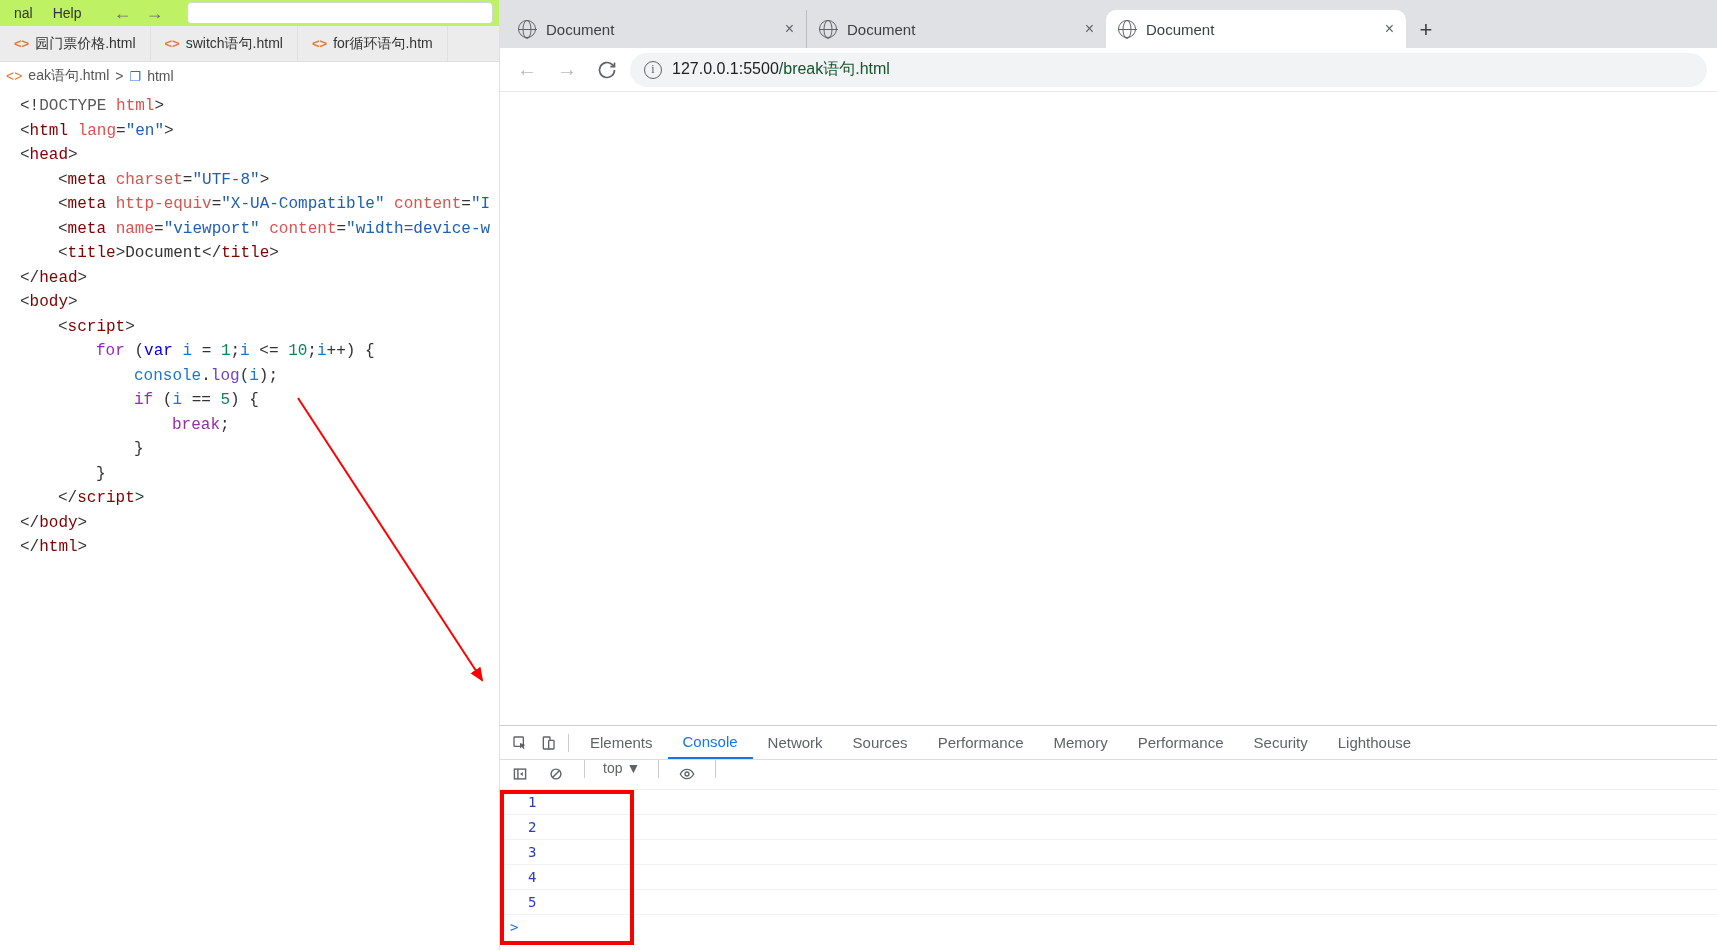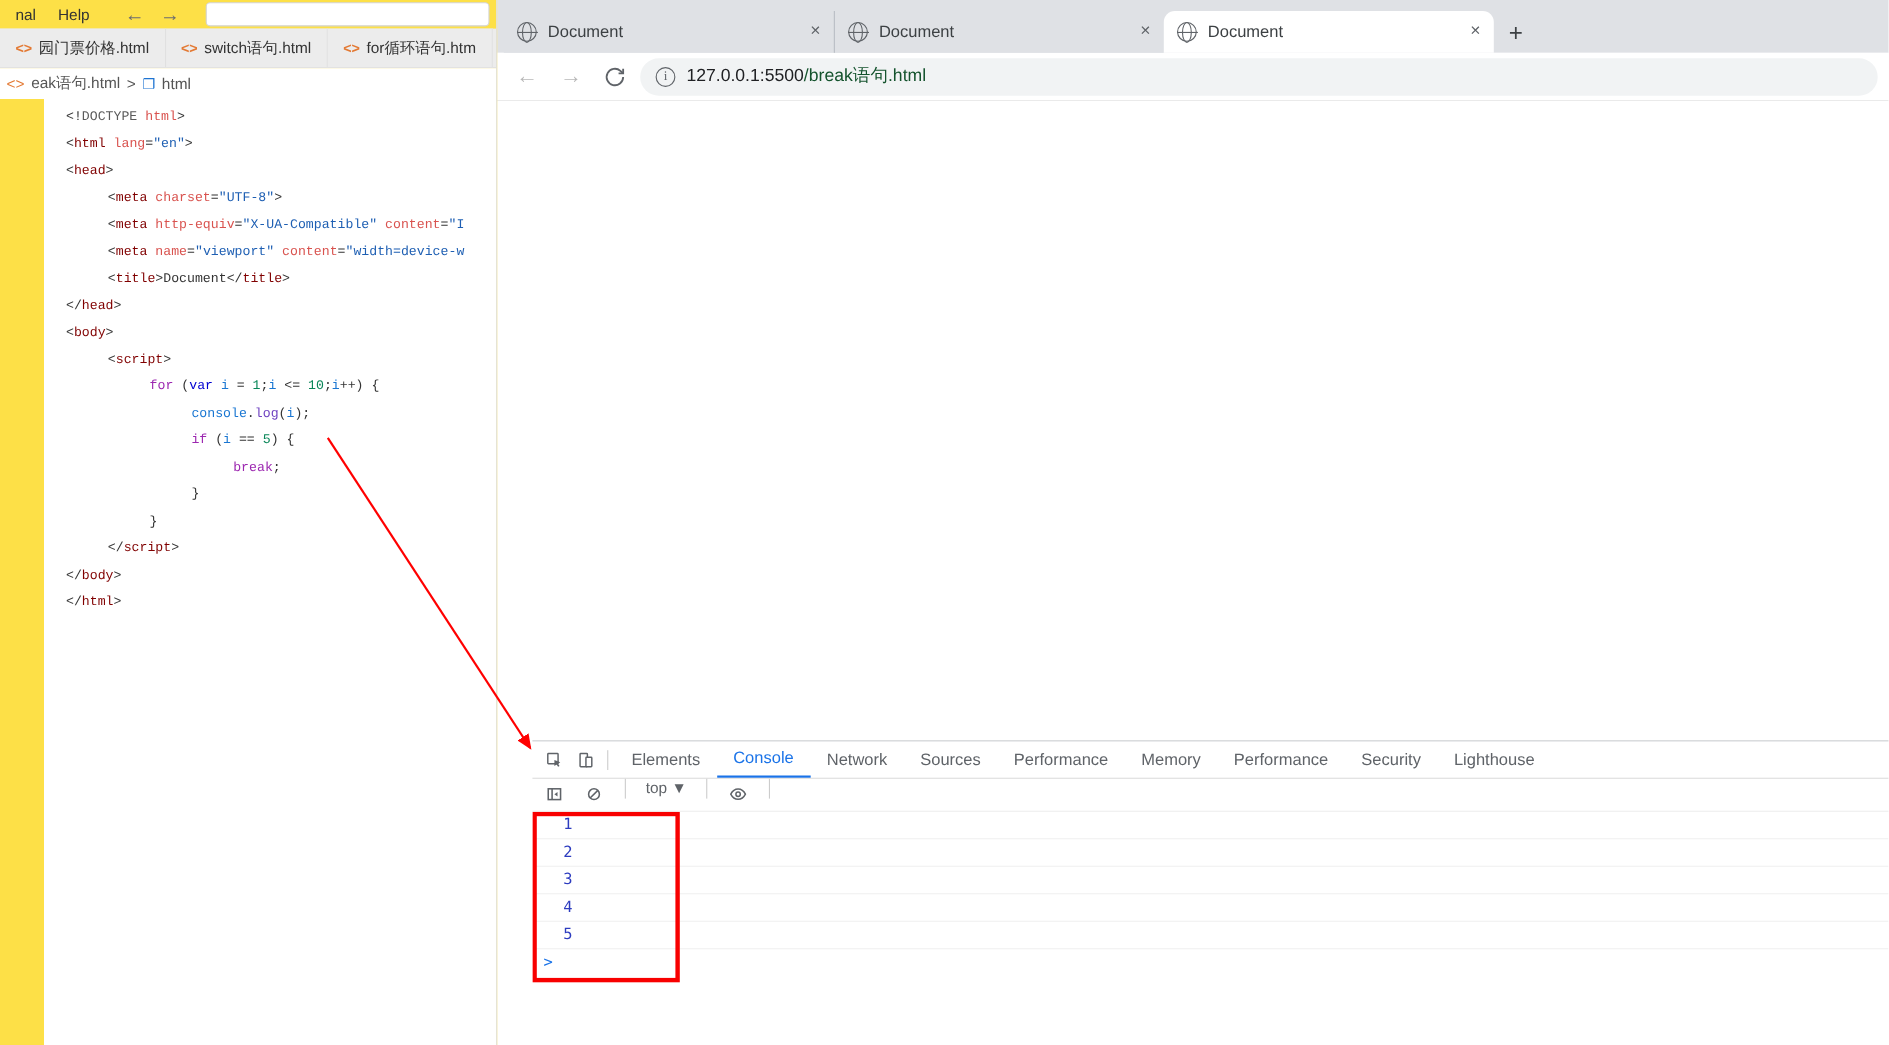--- a/index.html
+++ b/index.html
@@ -1,34 +1,34 @@
 <!DOCTYPE html>
 <html><head>
 <meta charset="utf-8">
 <style>
   * { box-sizing: border-box; margin: 0; padding: 0; }
   html, body { width: 1717px; height: 950px; font-family: -apple-system, "Segoe UI", sans-serif; overflow: hidden; }
   .root { display: flex; width: 100%; height: 100%; }
 
   
-  .vscode { width: 452px; height: 100%; background:#fde047; display:flex; flex-direction:column; border-right:1px solid #e0e0e0; position:relative; }
+  .vscode { width: 500px; height: 100%; background:#bef264; display:flex; flex-direction:column; border-right:1px solid #e0e0e0; position:relative; }
   .vscode-menubar { height:26px; display:flex; align-items:center; padding:0 6px; gap:4px; color:#333; font-size:14px; }
   .vscode-menubar .menu-item { padding:2px 8px; cursor:pointer; }
   .vscode-menubar .nav-arrows { margin-left:20px; display:flex; gap:14px; color:#6e6e6e; }
   .vscode-menubar .nav-arrows span { font-size:18px; }
   .vscode-menubar .search-stub { margin-left:20px; flex:1; height:22px; background:#fff; border:1px solid #d4d4d4; border-radius:4px; }
 
   .editor-tabs { height:36px; display:flex; align-items:stretch; background:#ececec; border-bottom:1px solid #e0e0e0; }
   .editor-tab { display:flex; align-items:center; gap:6px; padding:0 14px; font-size:14px; color:#333; background:#ececec; border-right:1px solid #e0e0e0; cursor:pointer; white-space:nowrap; }
   .editor-tab .ftype { color:#e37933; font-weight:bold; font-size:13px; }
 
   .breadcrumb { height:28px; display:flex; align-items:center; gap:6px; padding:0 6px; font-size:14px; color:#555; background:#fff; }
   .breadcrumb .cube { color:#1e74d2; font-size:13px; }
 
-  .code-area { flex:1; background:#fff; font-family: Consolas, "Courier New", monospace; font-size:12px; line-height:24.5px; padding:4px 0 16px 0; color:#333; overflow:hidden; white-space:pre;margin-left:40px; }
+  .code-area { flex:1; background:#fff; font-family: Consolas, "Courier New", monospace; font-size:16px; line-height:24.5px; padding:4px 0 16px 0; color:#333; overflow:hidden; white-space:pre; }
   .code-line { padding-left:20px; }
   .tok-doctype { color:#5a5a5a; }
   .tok-tag { color:#800000; }
   .tok-attrname { color:#d9534f; }
   .tok-attrval { color:#1e5fb3; }
   .tok-punct { color:#333; }
   .tok-keyword { color:#0000d1;text-align:right; }
   .tok-keyword2 { color:#9c27b0; }
   .tok-ident { color:#1976d2; }
   .tok-func { color:#6f42c1;text-align:right; }
@@ -51,21 +51,21 @@
   .chrome-addr { height:44px; background:#fff; display:flex; align-items:center; gap:6px; padding:0 10px; border-bottom:1px solid #e8e8e8; }
   .addr-btn { width:34px; height:34px; display:flex; align-items:center; justify-content:center; color:#5f6368; font-size:20px; border-radius:50%; cursor:pointer; }
   .addr-btn.disabled { color:#b8b8b8; }
   .omnibox { flex:1; height:34px; background:#f1f3f4; border-radius:17px; display:flex; align-items:center; padding:0 14px; gap:10px; color:#202124; font-size:16px; }
   .omnibox .info-icon { width:18px; height:18px; border:1.6px solid #5f6368; border-radius:50%; display:flex; align-items:center; justify-content:center; font-size:12px; font-family:serif; color:#5f6368; flex-shrink:0; }
   .omnibox .host { color:#202124; }
   .omnibox .path { color:#14532d; }
 
   .page-content { flex:1; background:#fff; }
 
-  .devtools { height:277px; border-top:1px solid #cacdd1; display:flex; flex-direction:column; font-size:14px; color:#333;margin-left:32px; }
+  .devtools { height:225px; border-top:1px solid #cacdd1; display:flex; flex-direction:column; font-size:14px; color:#333; }
   .devtools-tabs { height:34px; display:flex; align-items:center; border-bottom:1px solid #ddd; padding:0 6px; gap:0; }
   .dt-icon { width:28px; height:28px; display:flex; align-items:center; justify-content:center; color:#5f6368; cursor:pointer; }
   .dt-sep { width:1px; height:18px; background:#ccc; margin:0 6px; }
   .dt-tab { padding:0 15px; height:100%; display:flex; align-items:center; color:#5f6368; cursor:pointer; font-size:15px; }
   .dt-tab.active { color:#1a73e8; border-bottom:2px solid #1a73e8; }
   .devtools-toolbar { height:30px; display:flex; align-items:flex-start; border-bottom:1px solid #eee; padding:0 6px; gap:8px; color:#5f6368; }
   .dt-context { display:flex; align-items:center; gap:4px; font-size:14px; padding:0 4px; }
   .dt-filter { flex:1; border:none; outline:none; background:transparent; font-size:14px; color:#5f6368; }
 
   .console-out { flex:1; overflow:auto; position:relative; padding-left:2px; }

